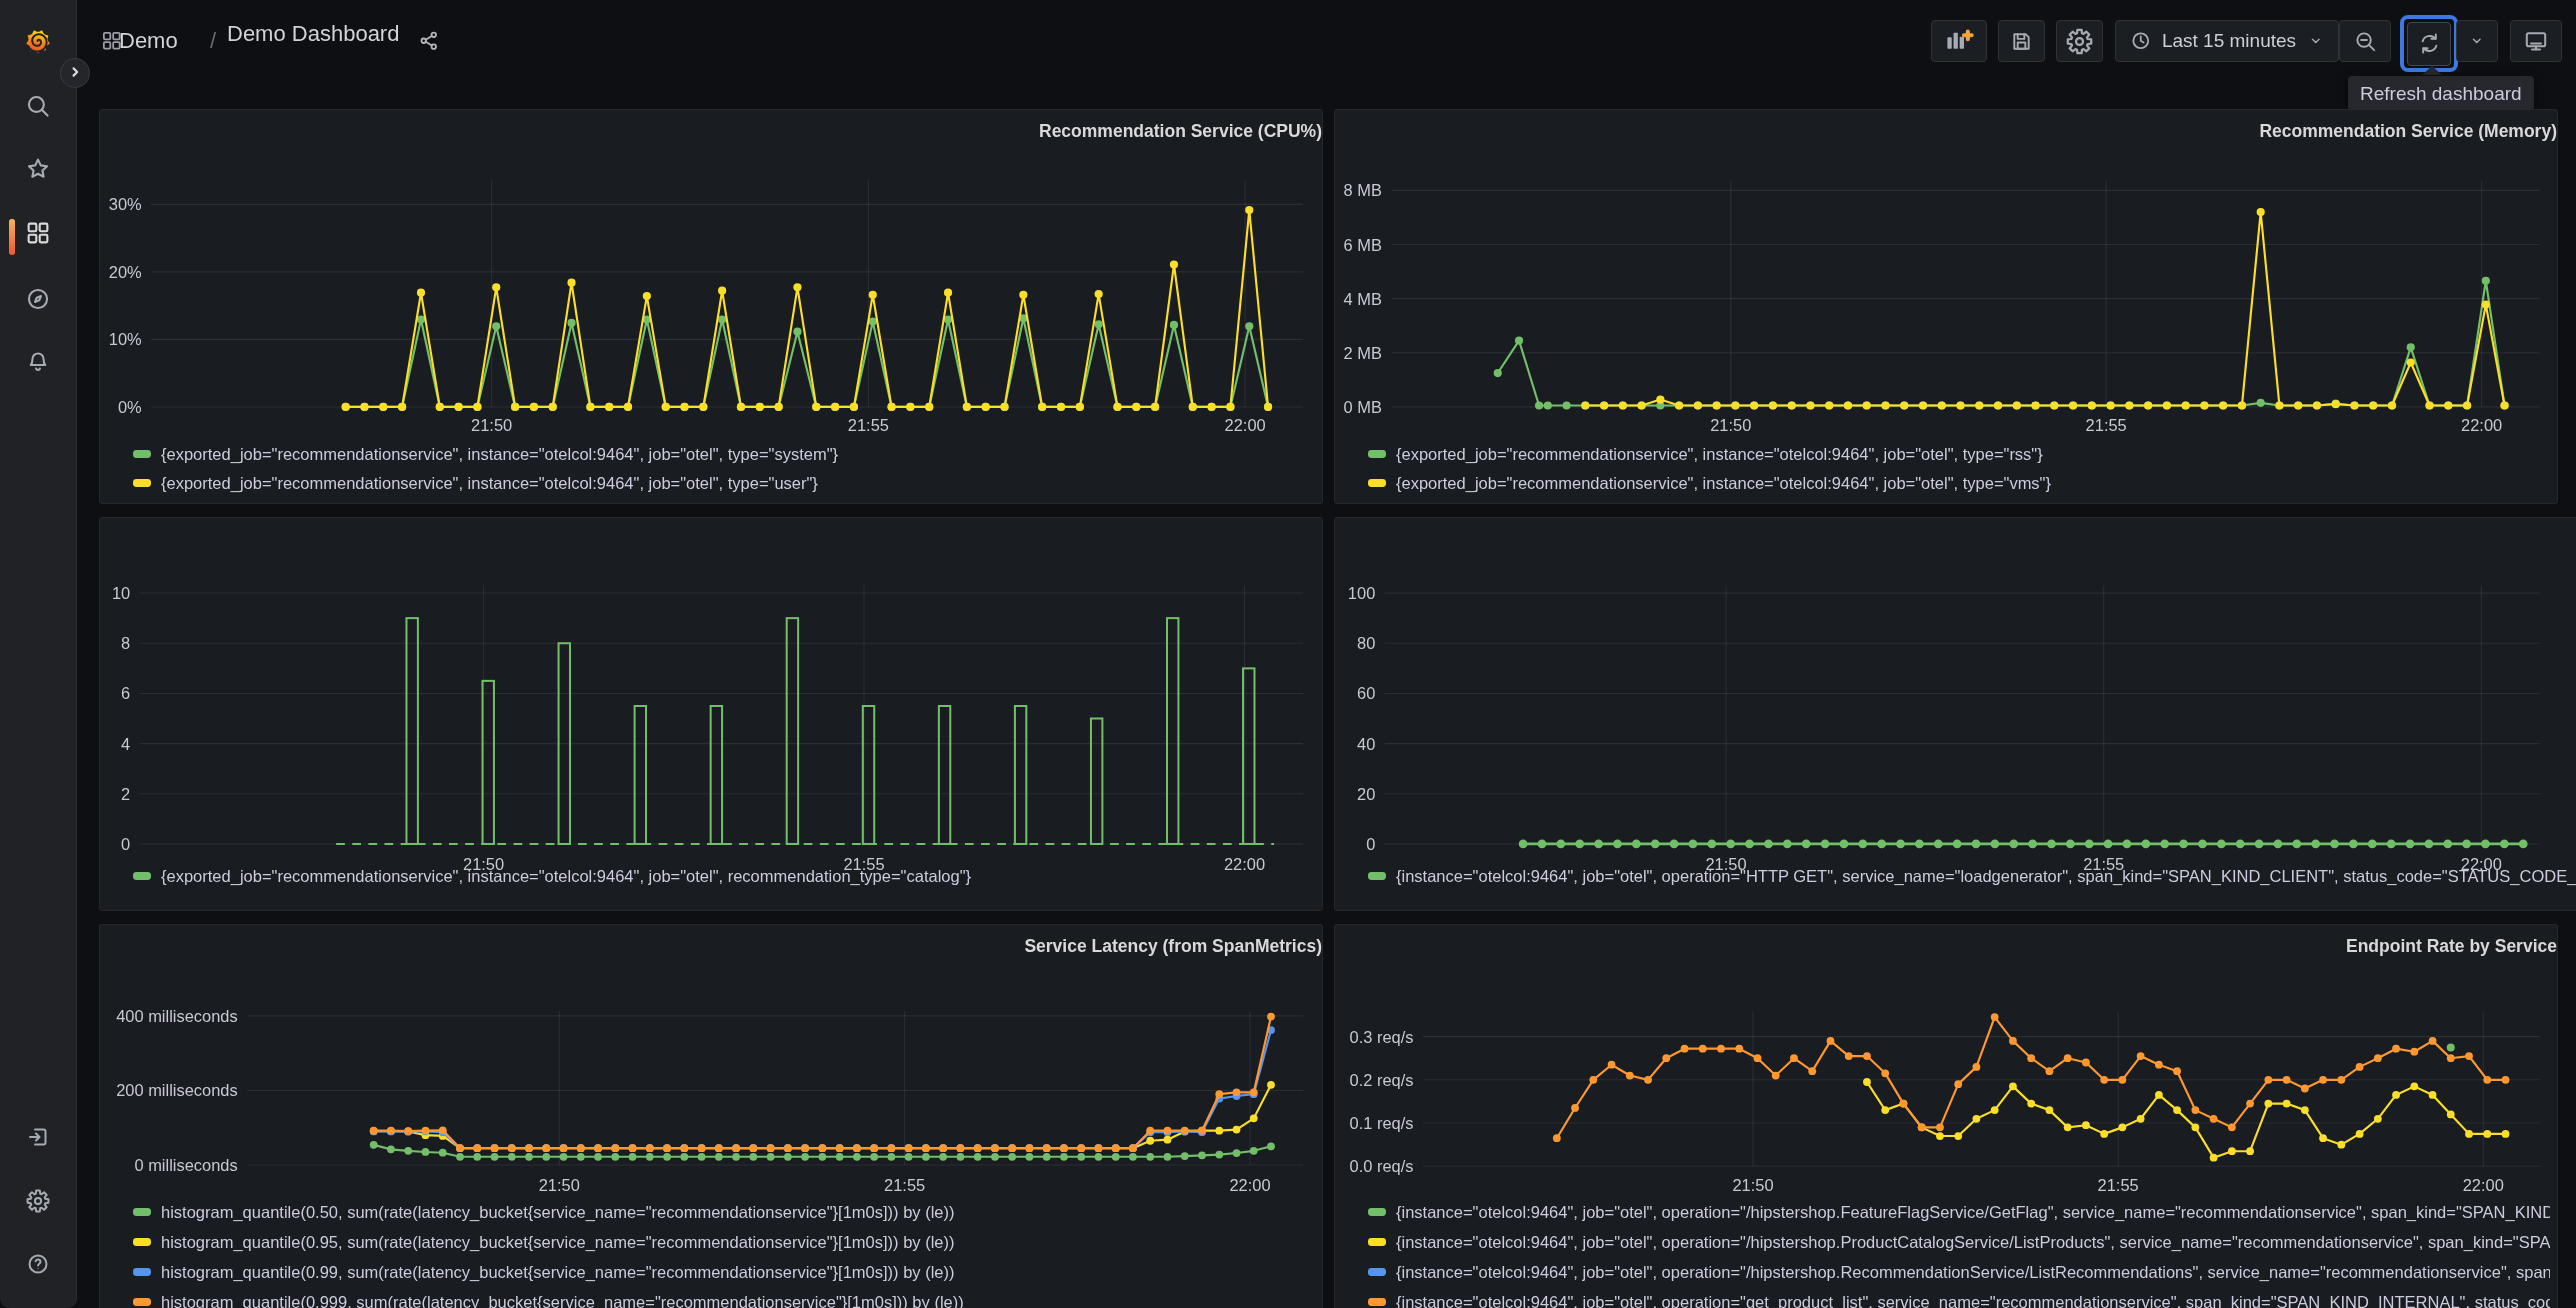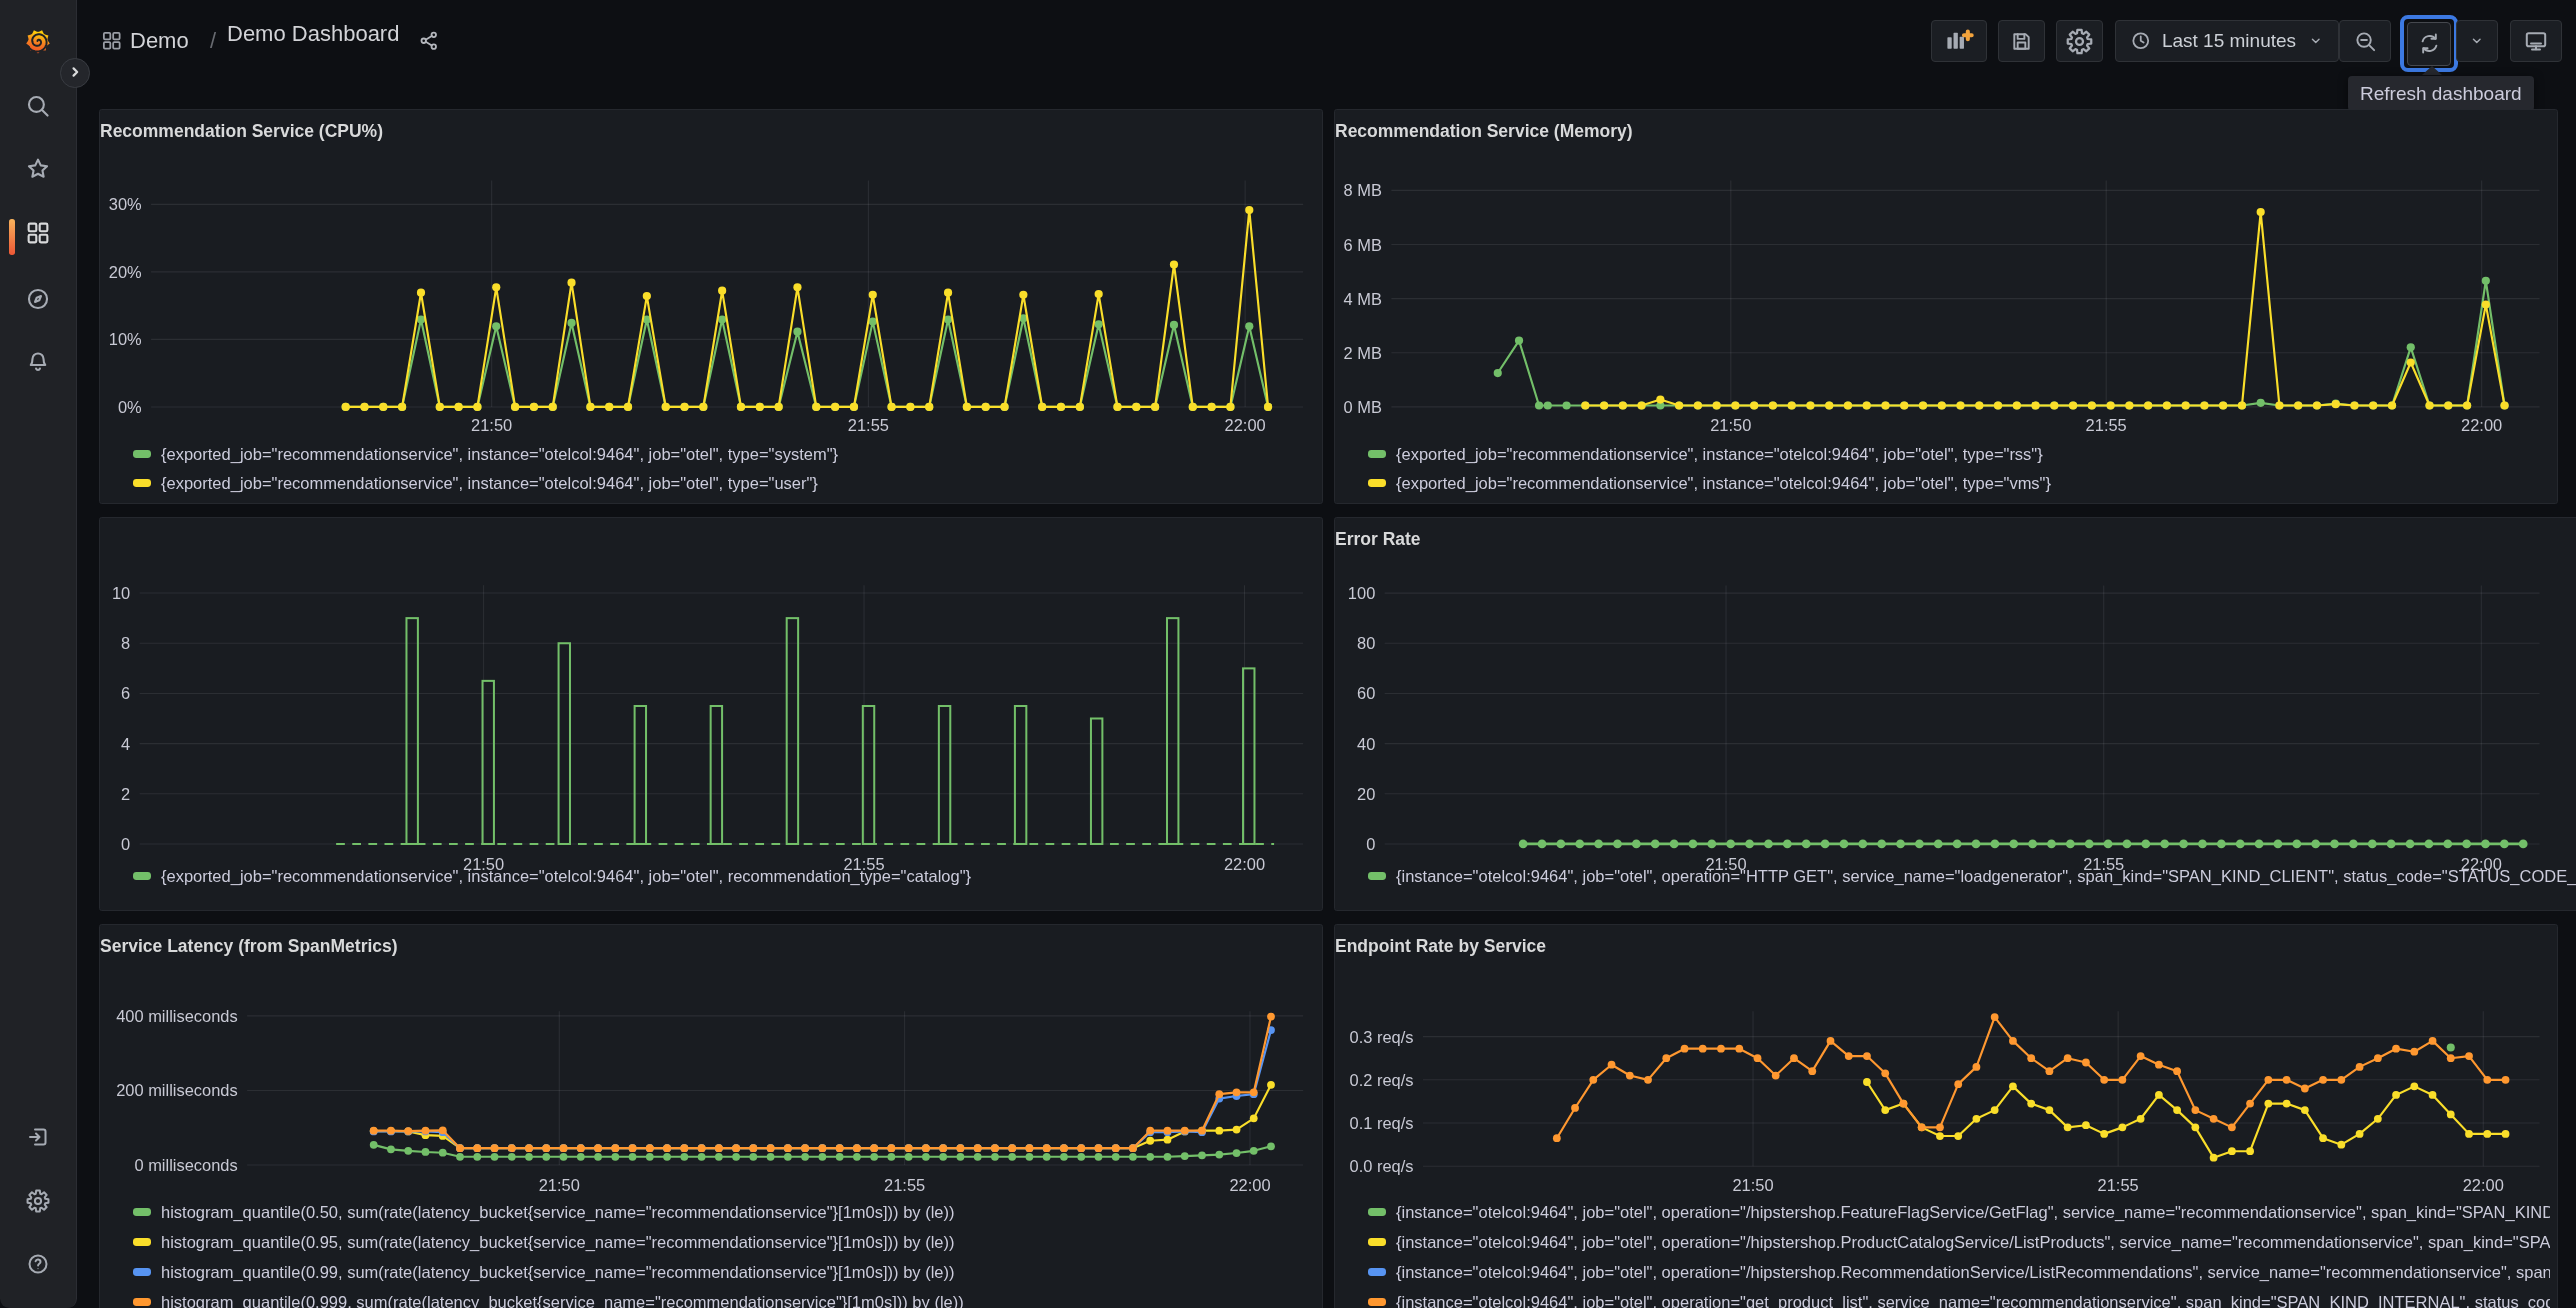--- a/index.html
+++ b/index.html
@@ -1,17 +1,17 @@
 <!DOCTYPE html>
 <html style="font-size:10.7px"><head><meta charset="utf-8"><style>
 *{margin:0;padding:0;box-sizing:border-box}
 html,body{width:2576px;height:1308px;overflow:hidden;background:#0d0f13;font-family:"Liberation Sans",sans-serif}
 .panel{position:absolute;background:#191c21;border:0.7px solid #25282e;border-radius:2.7px;overflow:hidden}
 .panel svg{position:absolute;left:0;top:0}
-.pt{position:absolute;left:0;right:0;top:11.4px;text-align:left;font-size:17.5px;font-weight:700;color:#d8d9da;z-index:2}
+.pt{position:absolute;left:0;right:0;top:11.4px;text-align:right;font-size:17.5px;font-weight:700;color:#d8d9da;z-index:2}
 .ax{font-size:24.5px;fill:#c8c9d4;font-family:"Liberation Sans",sans-serif}
 .lg{position:absolute;left:33px;right:6.7px;height:23px;line-height:23px;white-space:nowrap;overflow:hidden;z-index:2}
 .sw{display:inline-block;width:18px;height:7.4px;border-radius:3.4px;vertical-align:middle;margin-right:10px}
 .lt{font-size:16.5px;color:#ccccdc;vertical-align:middle}
 .sidebar{position:absolute;left:0;top:0;width:77px;height:1308px;background:#202226;border-right:0.7px solid #2b2d33;border-radius:0 0 9.4px 9.4px}
 .sic{position:absolute;left:50%;transform:translate(-50%,-50%)}
 .btn{position:absolute;top:20px;height:42px;background:#1b1e23;border:0.7px solid #2f3237;border-radius:4px;display:flex;align-items:center;justify-content:center;gap:8px}
 .tooltip{position:absolute;background:#26282e;border-radius:4px;color:#ccccdc;font-size:19px;line-height:35px;padding:0 12px;box-shadow:0 2.7px 9.4px rgba(0,0,0,.5)}
 .bc{position:absolute;font-size:22px;color:#d2d3d7}
 </style></head>
@@ -70,21 +70,21 @@
           <path d="M10 7l5 5-5 5"></path>
         </svg></div>
     </div>
   </div>
 <div style="position:absolute;left:101px;top:30px"><svg width="21.5" height="21.5" viewBox="0 0 24 24" fill="none" stroke="#9a9ea6" stroke-width="2.0" stroke-linecap="round" stroke-linejoin="round">
       <rect x="3.2" y="3.2" width="7.2" height="7.2" rx="1.2"></rect>
       <rect x="13.6" y="3.2" width="7.2" height="7.2" rx="1.2"></rect>
       <rect x="3.2" y="13.6" width="7.2" height="7.2" rx="1.2"></rect>
       <rect x="13.6" y="13.6" width="7.2" height="7.2" rx="1.2"></rect>
     </svg></div>
-<div class="bc" style="left:130px;top:28px">Demo</div>
+<div class="bc" style="left:119px;top:28px">Demo</div>
 <div class="bc" style="left:210px;top:28px;color:#686b71">/</div>
 <div class="bc" style="left:227px;top:21px">Demo Dashboard</div>
 <div style="position:absolute;left:418px;top:30px"><svg width="21.5" height="21.5" viewBox="0 0 24 24" fill="none" stroke="#b4b7bd" stroke-width="2.0" stroke-linecap="round" stroke-linejoin="round">
       <circle cx="17.6" cy="5.4" r="2.5"></circle>
       <circle cx="6.4" cy="12" r="2.5"></circle>
       <circle cx="17.6" cy="18.6" r="2.5"></circle>
       <line x1="8.6" y1="10.8" x2="15.4" y2="6.6"></line>
       <line x1="8.6" y1="13.2" x2="15.4" y2="17.4"></line>
     </svg></div>
 <div class="btn" style="left:1931px;width:56px;">

